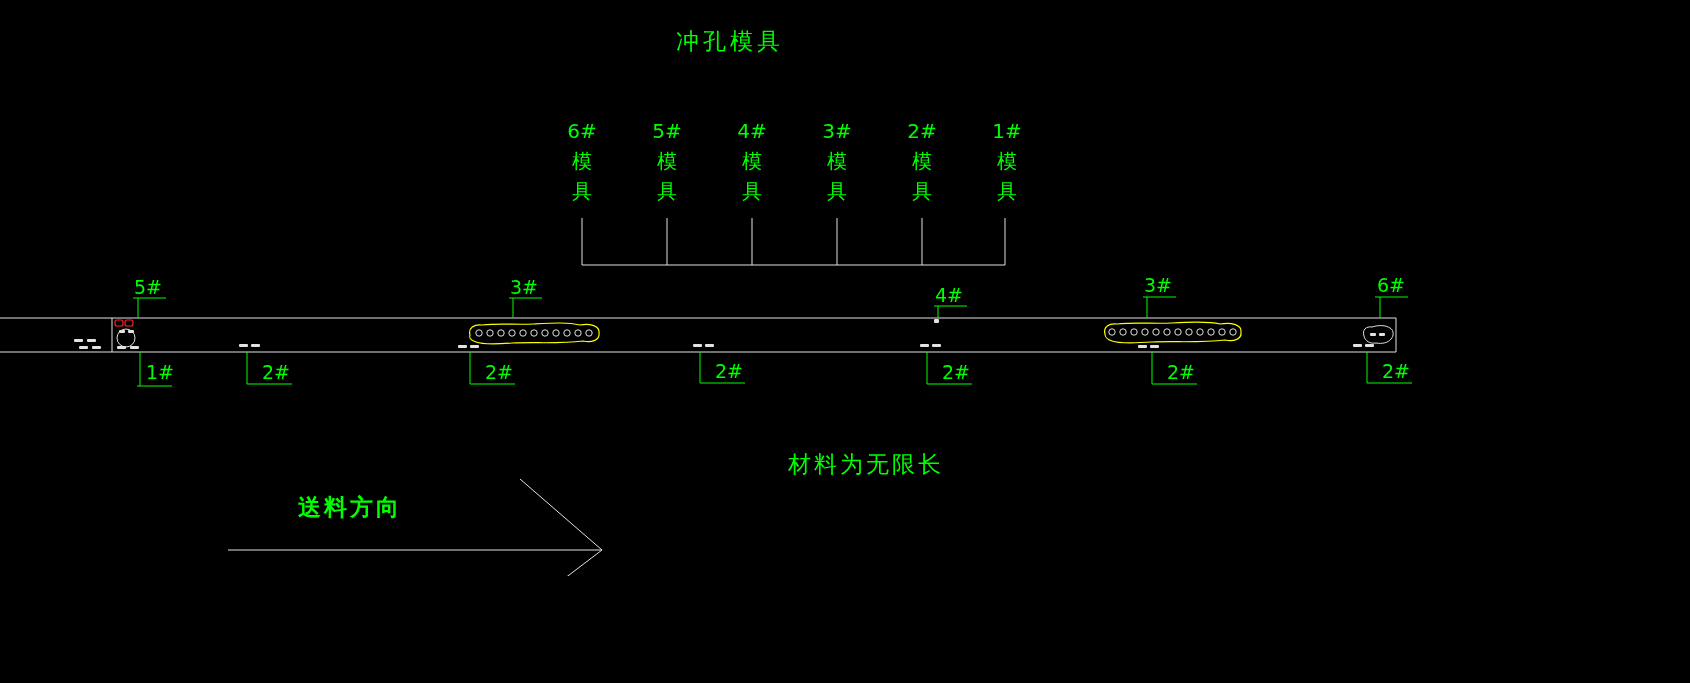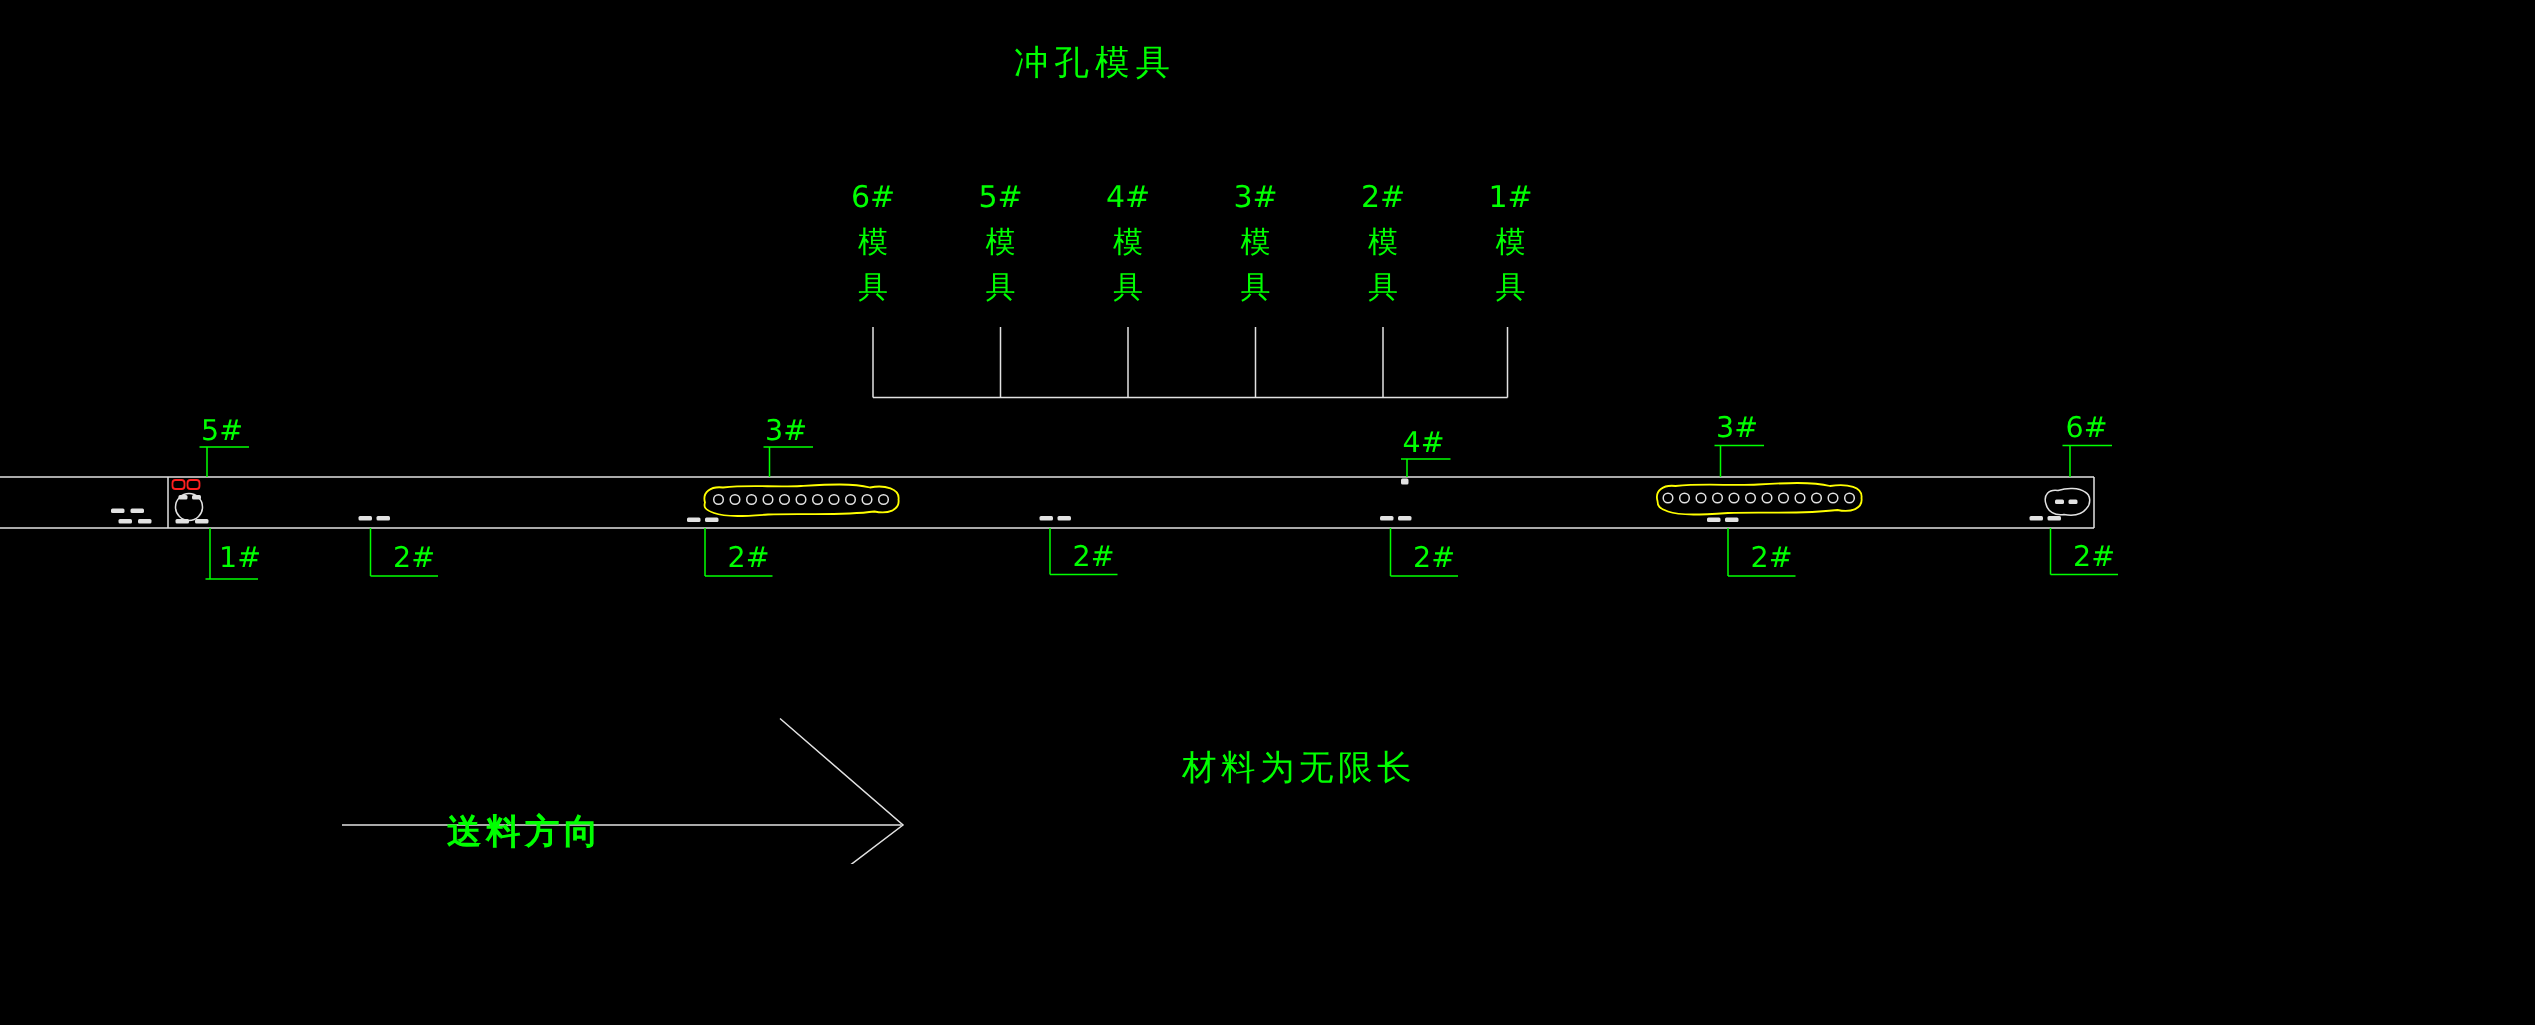--- a/index.html
+++ b/index.html
@@ -17,21 +17,21 @@
   .st-red{stroke:var(--red,#ff0000);stroke-width:1.2;fill:none;}
   .fill-line{fill:var(--line,#e0e0e0);stroke:none;}
   .fill-blue{fill:var(--blue,#1414e6);stroke:none;}
   .txt{position:absolute;color:var(--green,#00ff00);white-space:nowrap;}
   .title{font-size:23px;letter-spacing:4px;}
   .die-label{
     font-size:20px;line-height:30px;white-space:pre-line;
     text-align:center;width:44px;letter-spacing:0;
   }
   .callout{font-size:19px;}
-  .note{font-size:23px;letter-spacing:3px;margin-top:47px;}
+  .note{font-size:23px;letter-spacing:3px;}
 </style>
 </head>
 <body>
 
 <div class="canvas">
 
   <svg class="linework" width="1690" height="683" viewBox="0 0 1690 683">
 
     <g>
       <path class="st-line" d="M582,218 V265 M667,218 V265 M752,218 V265 M837,218 V265 M922,218 V265 M1005,218 V265"></path>

